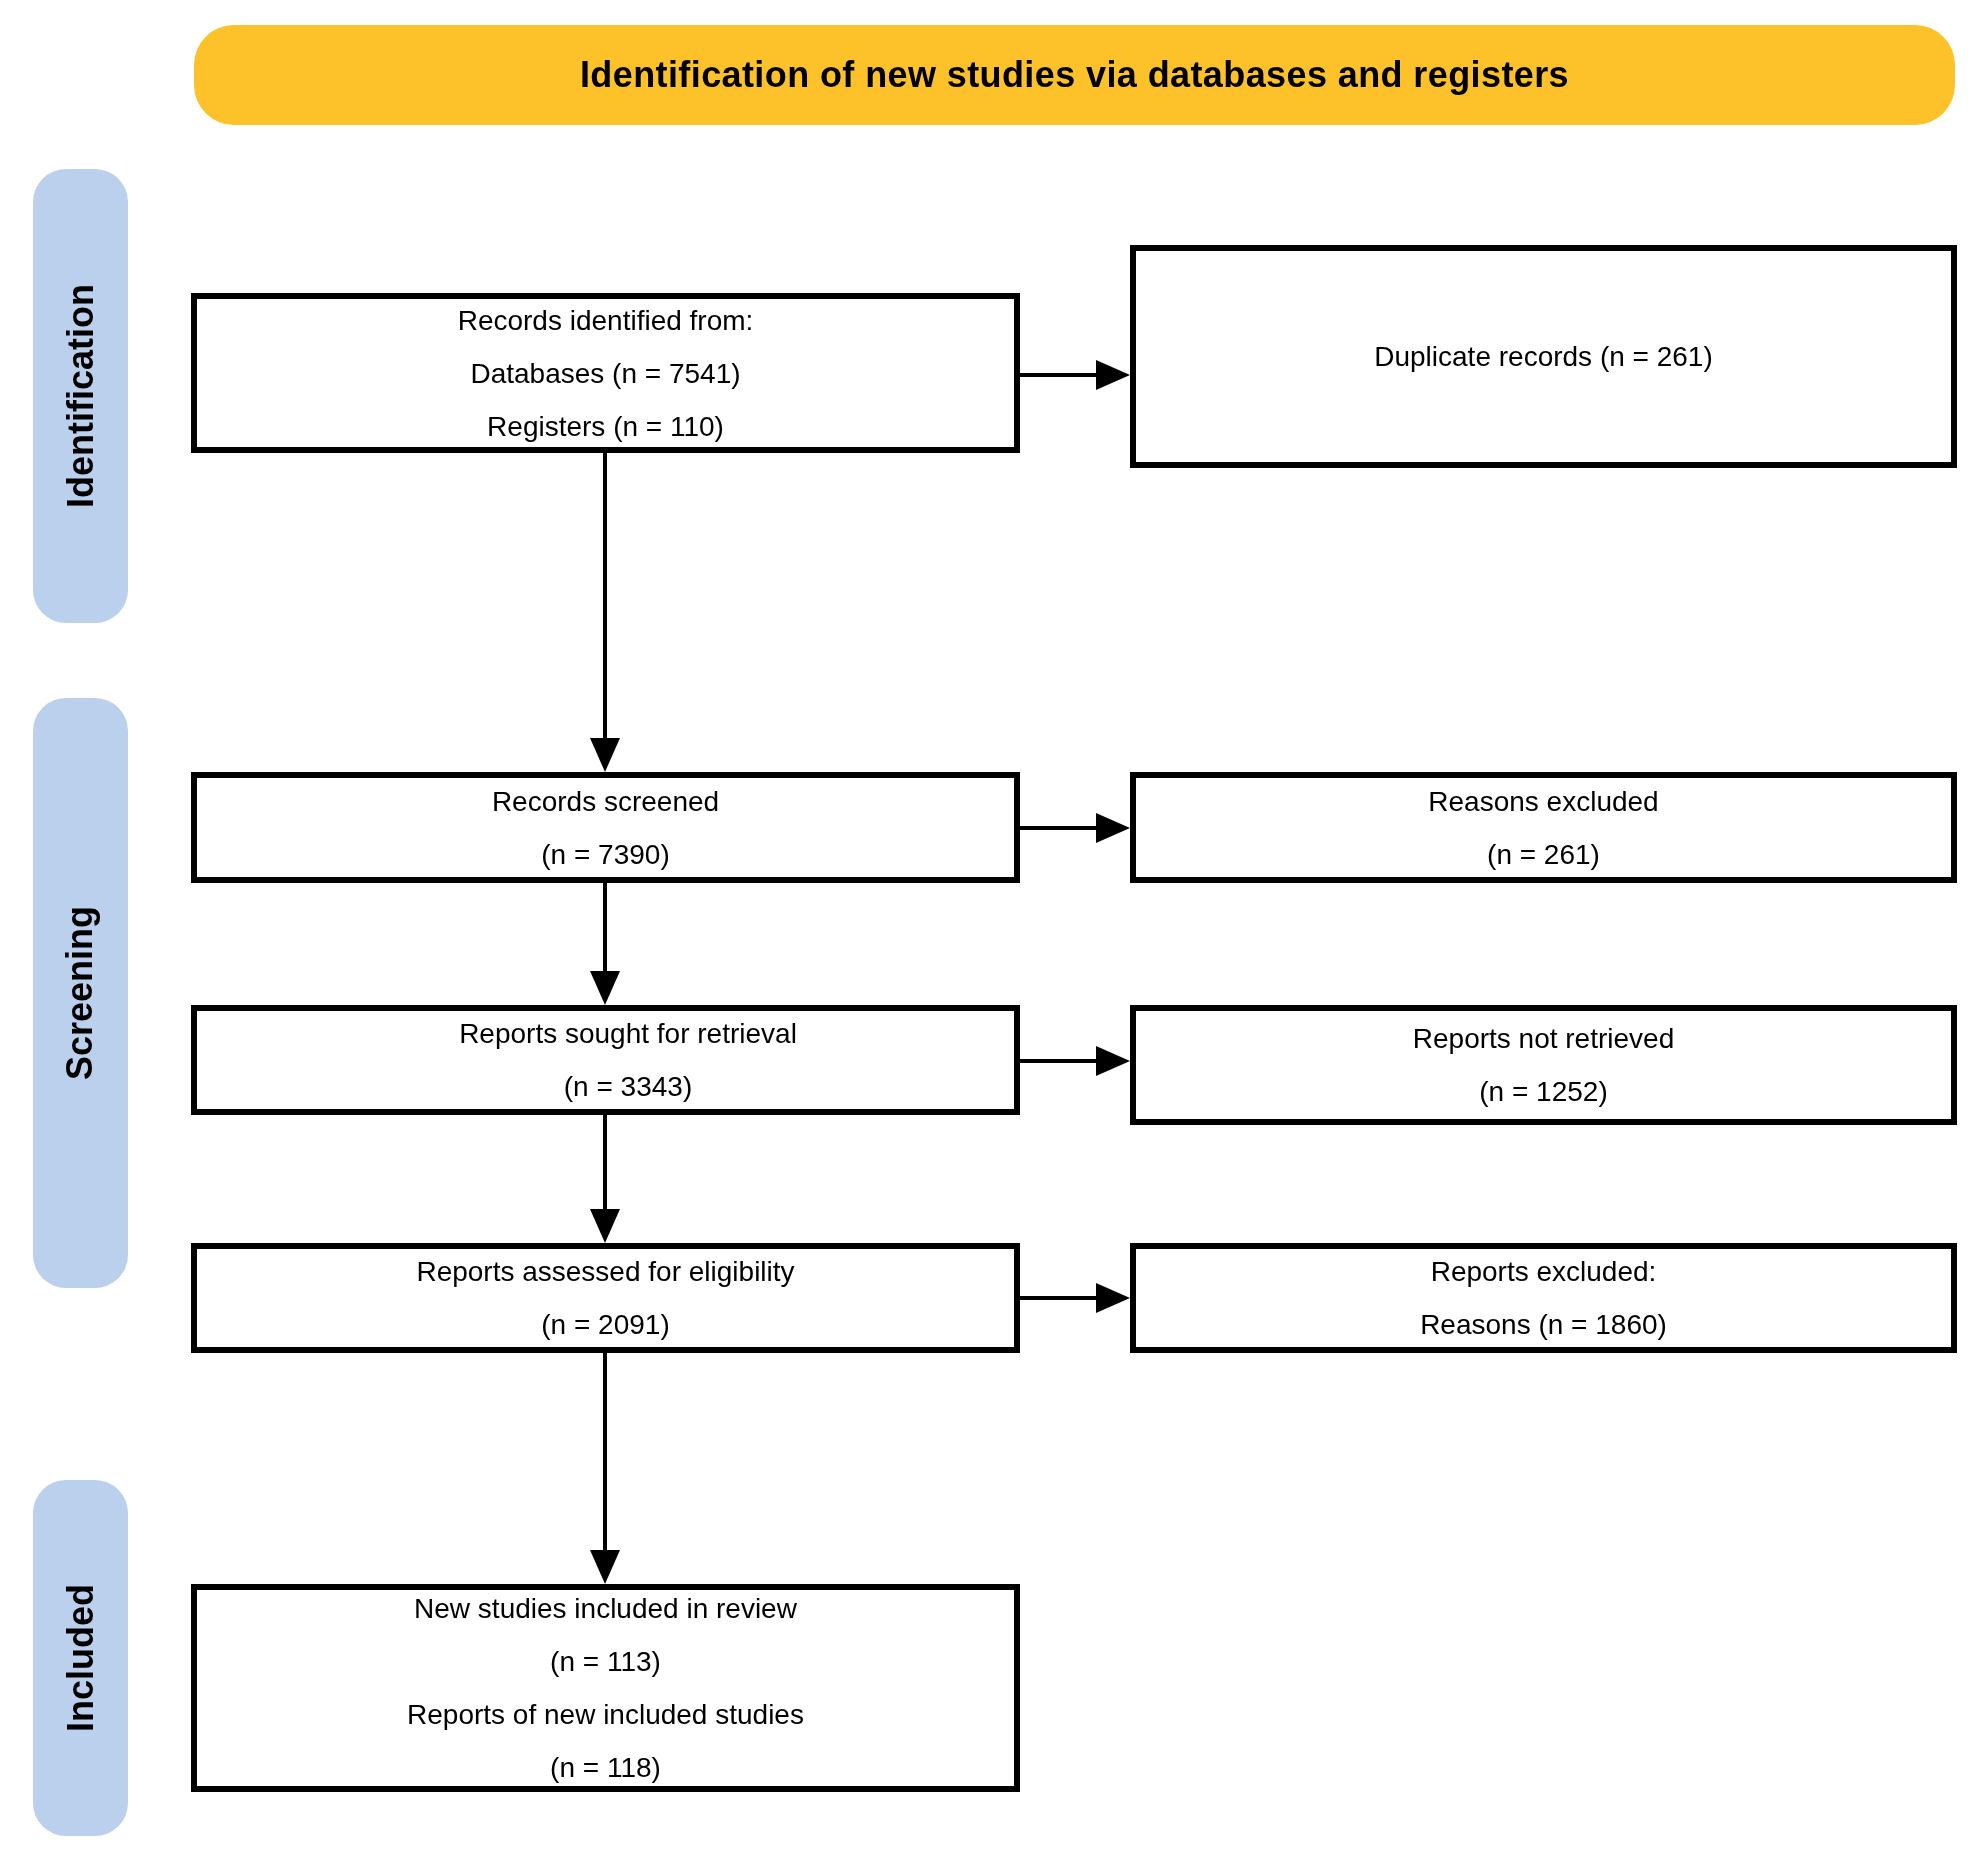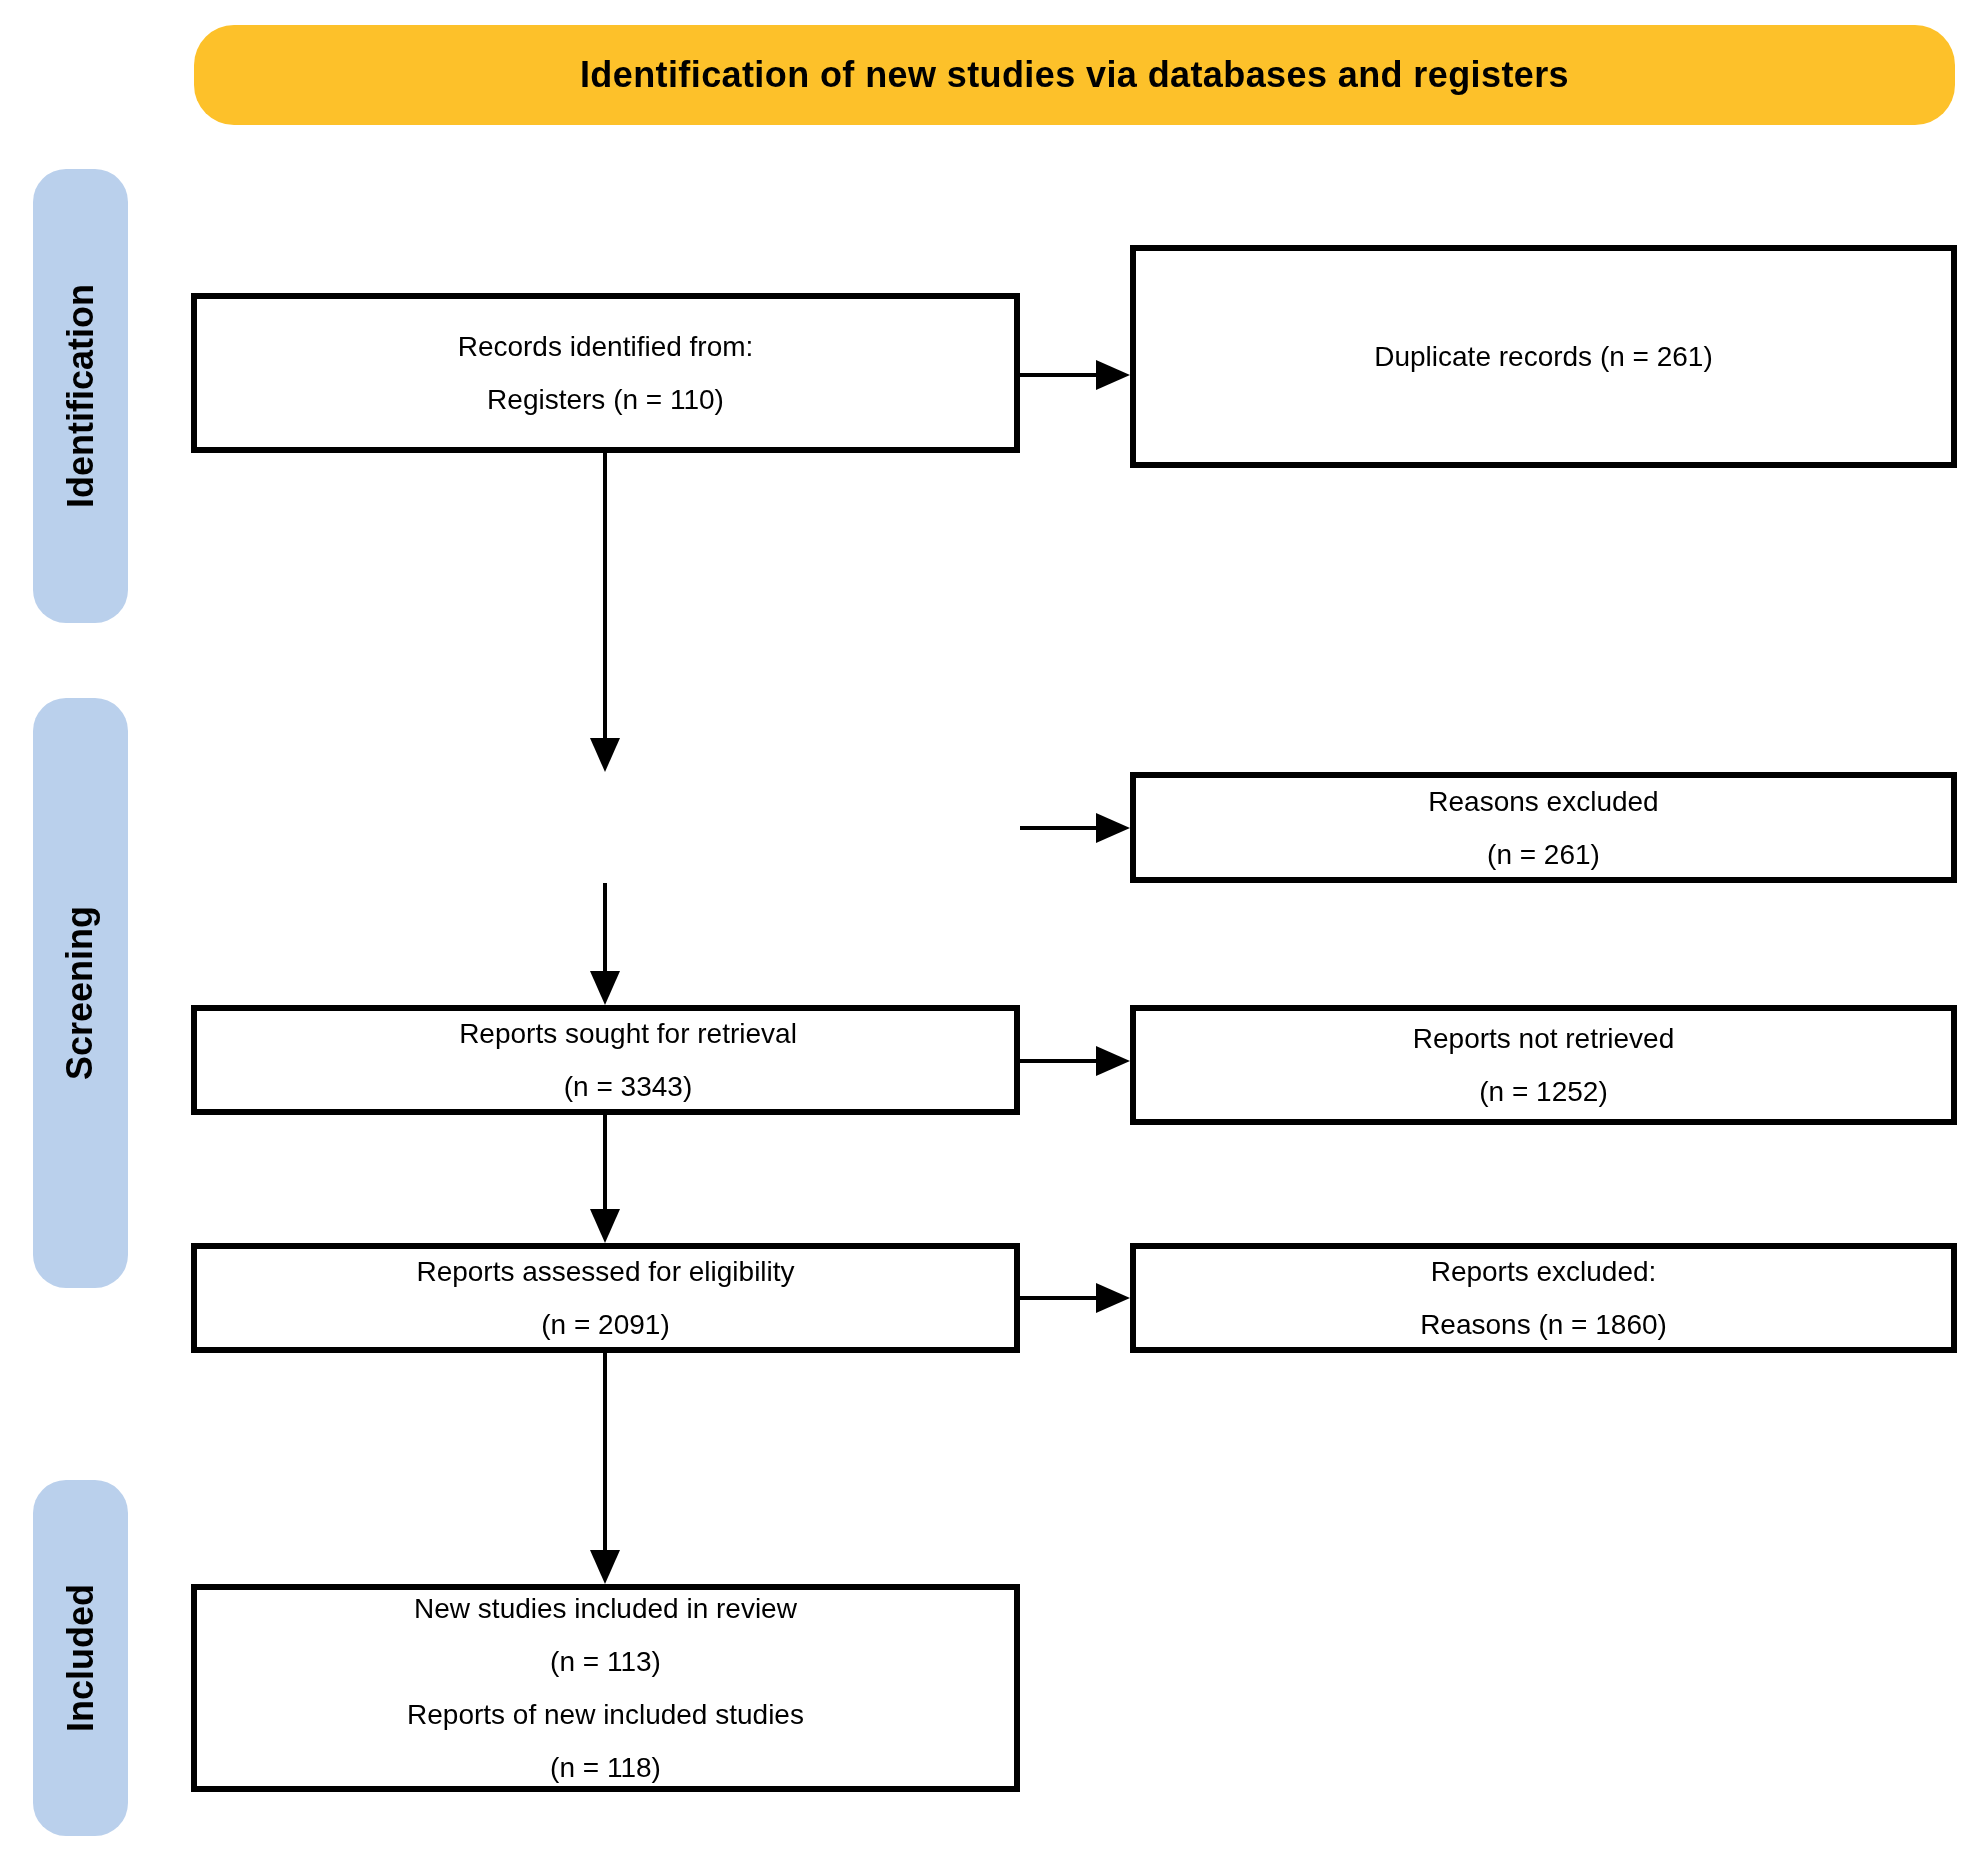--- a/index.html
+++ b/index.html
@@ -108,23 +108,28 @@
   </div>
   <div class="stage" style="top:698px; height:590px;">
     <span class="stage-label">Screening</span>
   </div>
   <div class="stage" style="top:1480px; height:356px;">
     <span class="stage-label">Included</span>
   </div>
 
   <div class="box col-left" style="top:293px; height:160px;">
     <div class="line">Records identified from:</div>
+    <div class="line">Databases (n = 7541)</div>
     <div class="line">Registers (n = 110)</div>
   </div>
 
+  <div class="box col-left" style="top:772px; height:111px;">
+    <div class="line">Records screened</div>
+    <div class="line">(n = 7390)</div>
+  </div>
 
   <div class="box col-left" style="top:1005px; height:110px;padding-left:45px;">
     <div class="line">Reports sought for retrieval</div>
     <div class="line">(n = 3343)</div>
   </div>
 
   <div class="box col-left" style="top:1243px; height:110px;">
     <div class="line">Reports assessed for eligibility</div>
     <div class="line">(n = 2091)</div>
   </div>

